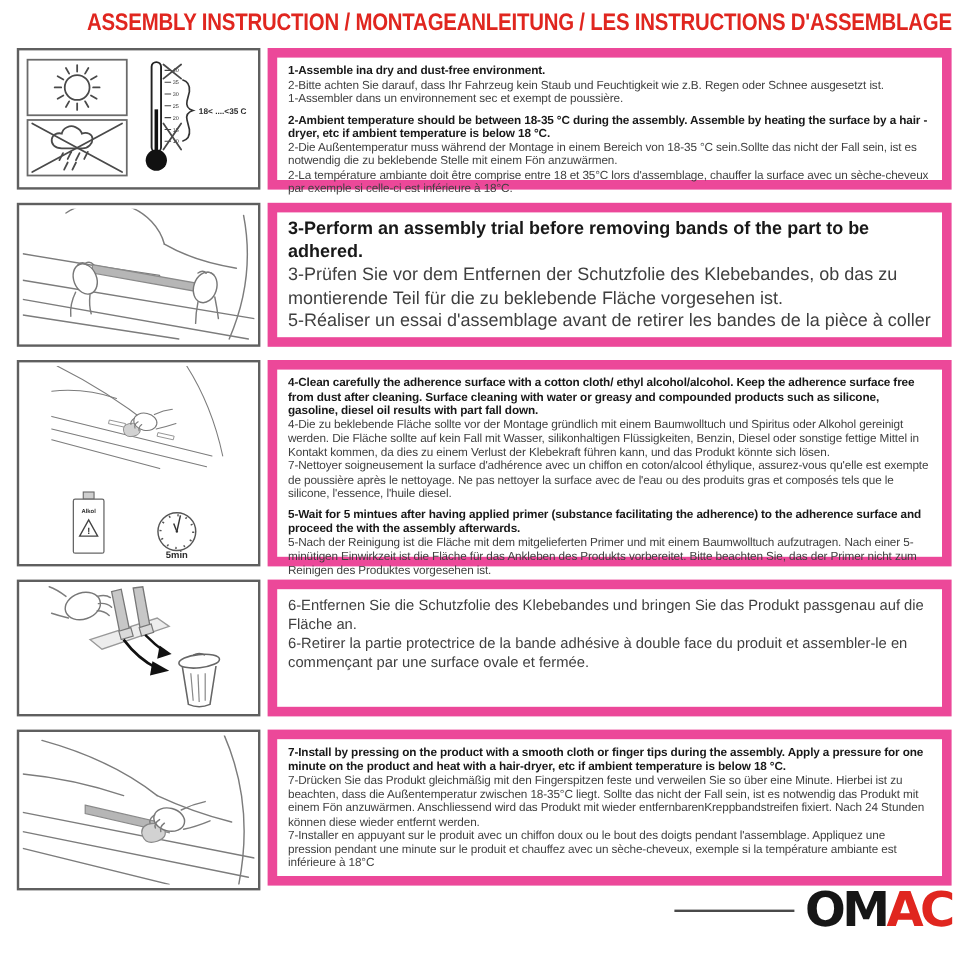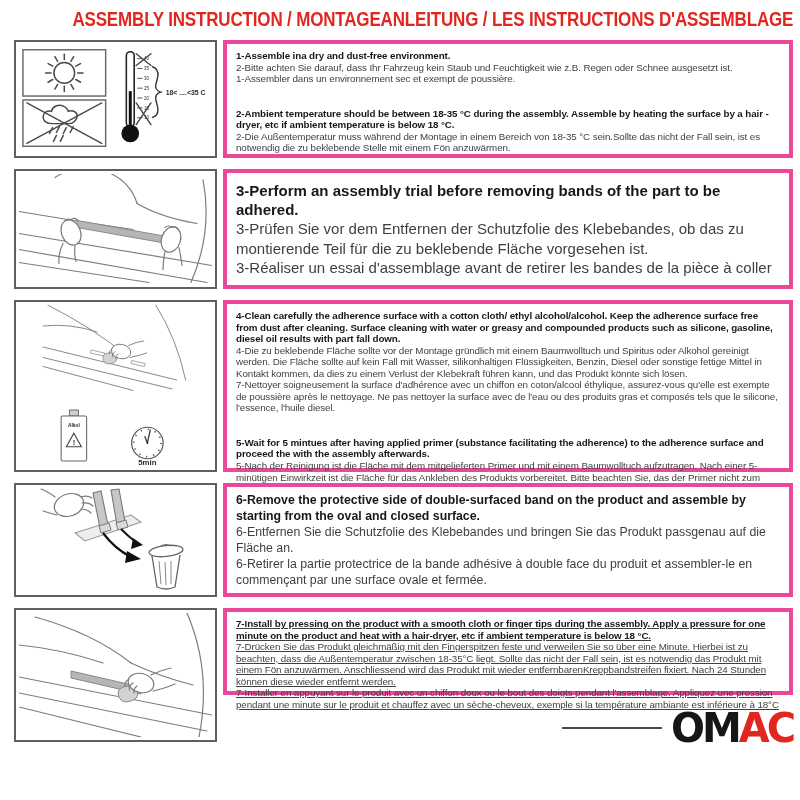--- a/index.html
+++ b/index.html
@@ -3,34 +3,34 @@
 <meta charset="utf-8">
 <style>
   html,body{margin:0;padding:0;background:#fff;width:800px;height:800px;overflow:hidden;}
   body{font-family:"Liberation Sans",sans-serif;color:#3f3f3f;}
   .page{padding:4px 7px 0 14px;}
   .title{color:#E0261F;font-weight:bold;font-size:20px;text-align:center;white-space:nowrap;
          transform:scaleX(0.85);transform-origin:50% 50%;letter-spacing:-0.2px;margin:4px 0 9px 0;}
   .row{display:flex;gap:6px;margin-bottom:11px;}
   .ibox{width:203px;flex:none;border:2px solid #5f5f5f;background:#fff;padding:3px;box-sizing:border-box;}
   .ibox svg{width:100%;height:100%;display:block;}
-  .tbox{flex:1;border:4px solid #ec4899;padding:6px 9px;box-sizing:border-box;background:#fff;}
+  .tbox{flex:1;border:8px solid #ec4899;padding:6px 9px;box-sizing:border-box;background:#fff;}
   .r1{height:118px;} .r2{height:120px;} .r3{height:172px;} .r4{height:114px;}
   .r5-left{height:134px;} .r5-right{flex:1;display:flex;flex-direction:column;}
-  .r5-text{height:87px;flex:none;text-decoration:underline;}
+  .r5-text{height:130px;flex:none;}
   .tbox.center{display:flex;flex-direction:column;justify-content:center;}
   .t-sm{font-size:9.8px;line-height:1.18;letter-spacing:-0.1px;}
   .t-md{font-size:12.3px;line-height:1.3;}
   .t-lg{font-size:15px;line-height:1.27;}
   .en{font-weight:bold;color:#181818;}
-  .sec + .sec{margin-top:23px;}
+  .sec + .sec{margin-top:6px;}
   .ln{fill:none;stroke:#7c7c7c;stroke-width:1.2;stroke-linecap:round;}
   .dk{fill:none;stroke:#4a4a4a;stroke-width:1.5;stroke-linecap:round;}
   svg text{font-family:"Liberation Sans",sans-serif;fill:#2c2c2c;}
-  .logo-row{display:flex;align-items:center;justify-content:flex-end;height:33px;margin-top:16px;}
+  .logo-row{display:flex;align-items:center;justify-content:flex-end;height:33px;margin-top:4px;}
   .logo-line{width:100px;border-top:2px solid #4a4a4a;margin-right:9px;}
   .logo{font-family:"DejaVu Sans",sans-serif;font-size:40px;font-weight:bold;letter-spacing:-3px;line-height:0.8;}
   .logo .om{color:#161616;} .logo .ac{color:#E0261F;}
 </style>
 </head>
 <body>
 
 <div class="page">
 
   <div class="title">ASSEMBLY INSTRUCTION / MONTAGEANLEITUNG / LES INSTRUCTIONS D'ASSEMBLAGE</div>
@@ -108,20 +108,21 @@
     </div>
     <div class="tbox r1 t-sm">
       <div class="sec">
         <div class="en">1-Assemble ina dry and dust-free environment.</div>
         <div>2-Bitte achten Sie darauf, dass Ihr Fahrzeug kein Staub und Feuchtigkeit wie z.B. Regen oder Schnee ausgesetzt ist.</div>
         <div>1-Assembler dans un environnement sec et exempt de poussière.</div>
       </div>
       <div class="sec">
         <div class="en">2-Ambient temperature should be between 18-35 °C  during the assembly. Assemble by heating the surface by a hair -dryer, etc if ambient temperature is below 18 °C.</div>
         <div>2-Die Außentemperatur muss während der Montage in einem Bereich von 18-35 °C  sein.Sollte das nicht der Fall sein, ist es notwendig die zu beklebende Stelle mit einem Fön anzuwärmen.</div>
+        <div>2-La température ambiante doit être comprise entre 18 et 35°C lors d'assemblage, chauffer la surface avec un sèche-cheveux par exemple si celle-ci est inférieure à 18°C.</div>
       </div>
     </div>
   </div>
 
   <div class="row">
     <div class="ibox r2">
       <svg viewBox="0 0 193 107" preserveAspectRatio="xMidYMid meet">
         <path class="ln" d="M36,2 A52,46 0 0 1 118,28"></path>
         <path class="ln" d="M0,36 Q58,46 114,54"></path>
         <path class="ln" d="M118,28 Q142,42 178,48"></path>
@@ -143,21 +144,21 @@
             <path class="ln" d="M152,52 q4,-2 7,1.5"></path>
           <path class="ln" d="M146,76 q-2,10 -2,18"></path>
             <path class="ln" d="M160,72 q2,10 3,18"></path>
         </g>
       </svg>
     </div>
     <div class="tbox r2 t-lg center">
       <div class="sec">
         <div class="en">3-Perform an assembly trial before removing bands of the part to be adhered.</div>
         <div>3-Prüfen Sie vor dem Entfernen der Schutzfolie des Klebebandes, ob das zu montierende Teil für die zu beklebende Fläche vorgesehen ist.</div>
-        <div>3-Réaliser un essai d'assemblage avant de retirer les bandes de la pièce à coller</div>
+        <div>5-Réaliser un essai d'assemblage avant de retirer les bandes de la pièce à coller</div>
       </div>
     </div>
   </div>
 
   <div class="row">
     <div class="ibox r3">
       <svg viewBox="0 0 193 216" preserveAspectRatio="xMidYMid meet">
         <path class="ln" d="M6,0 Q62,28 110,66"></path>
         <path class="ln" d="M0,28 Q36,24 72,36"></path>
         <path class="ln" d="M150,0 Q178,44 190,100"></path>
@@ -236,21 +237,20 @@
           <line x1="140" y1="72" x2="142" y2="95" stroke="#888" stroke-width="1"></line>
           <line x1="146" y1="73" x2="147" y2="96" stroke="#888" stroke-width="1"></line>
           <line x1="152" y1="72" x2="152" y2="95" stroke="#888" stroke-width="1"></line>
           <ellipse cx="147" cy="62" rx="17" ry="5.5" transform="rotate(-6 147 62)" fill="#fff" stroke="#666" stroke-width="1.3"></ellipse>
           <path d="M142,57 q5,-3 10,0" fill="none" stroke="#666" stroke-width="1.2"></path>
         </g>
       </svg>
     </div>
     <div class="tbox r4 t-md">
       <div class="sec">
-        <div class="en">6-Remove the protective side of double-surfaced band on the product and assemble by starting from the oval and closed surface.</div>
         <div>6-Entfernen Sie die Schutzfolie des Klebebandes und bringen Sie das Produkt passgenau auf die Fläche an.</div>
         <div>6-Retirer la partie protectrice de la bande adhésive à double face du produit et assembler-le en commençant par une surface ovale et fermée.</div>
       </div>
     </div>
   </div>
 
   <div class="row">
     <div class="ibox r5-left">
       <svg viewBox="0 0 193 124" preserveAspectRatio="xMidYMid meet">
         <path class="ln" d="M16,4 Q74,20 112,50"></path>

